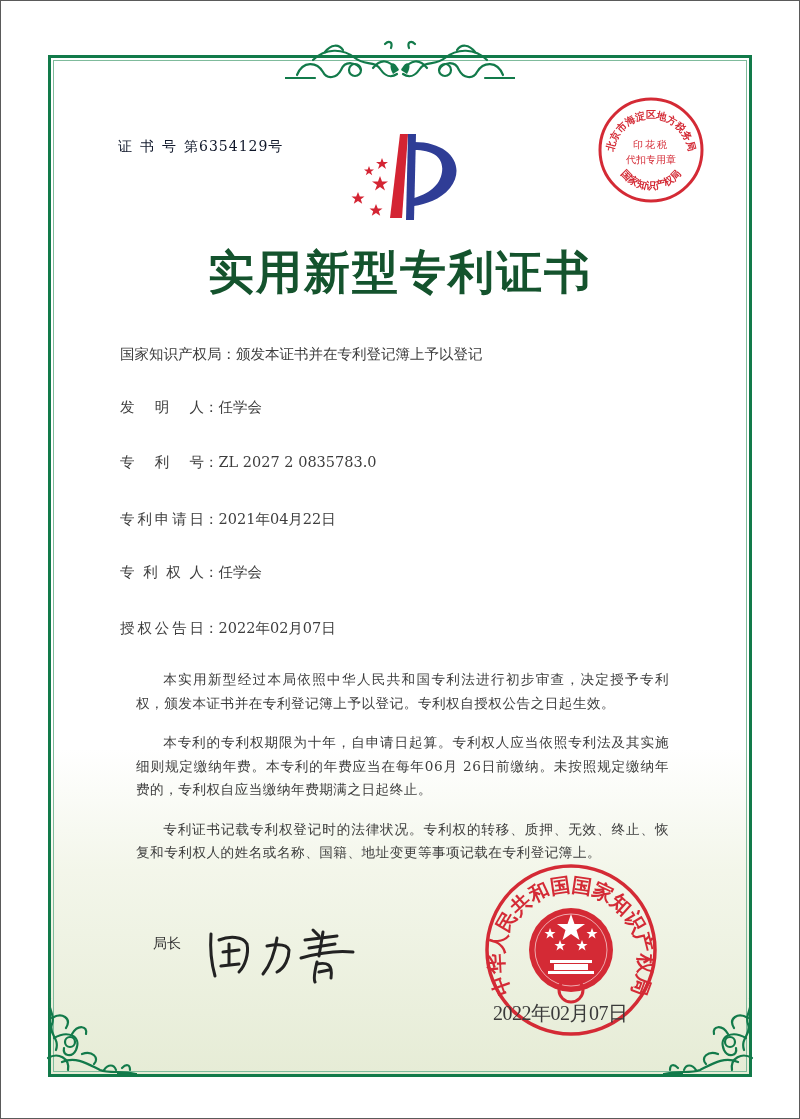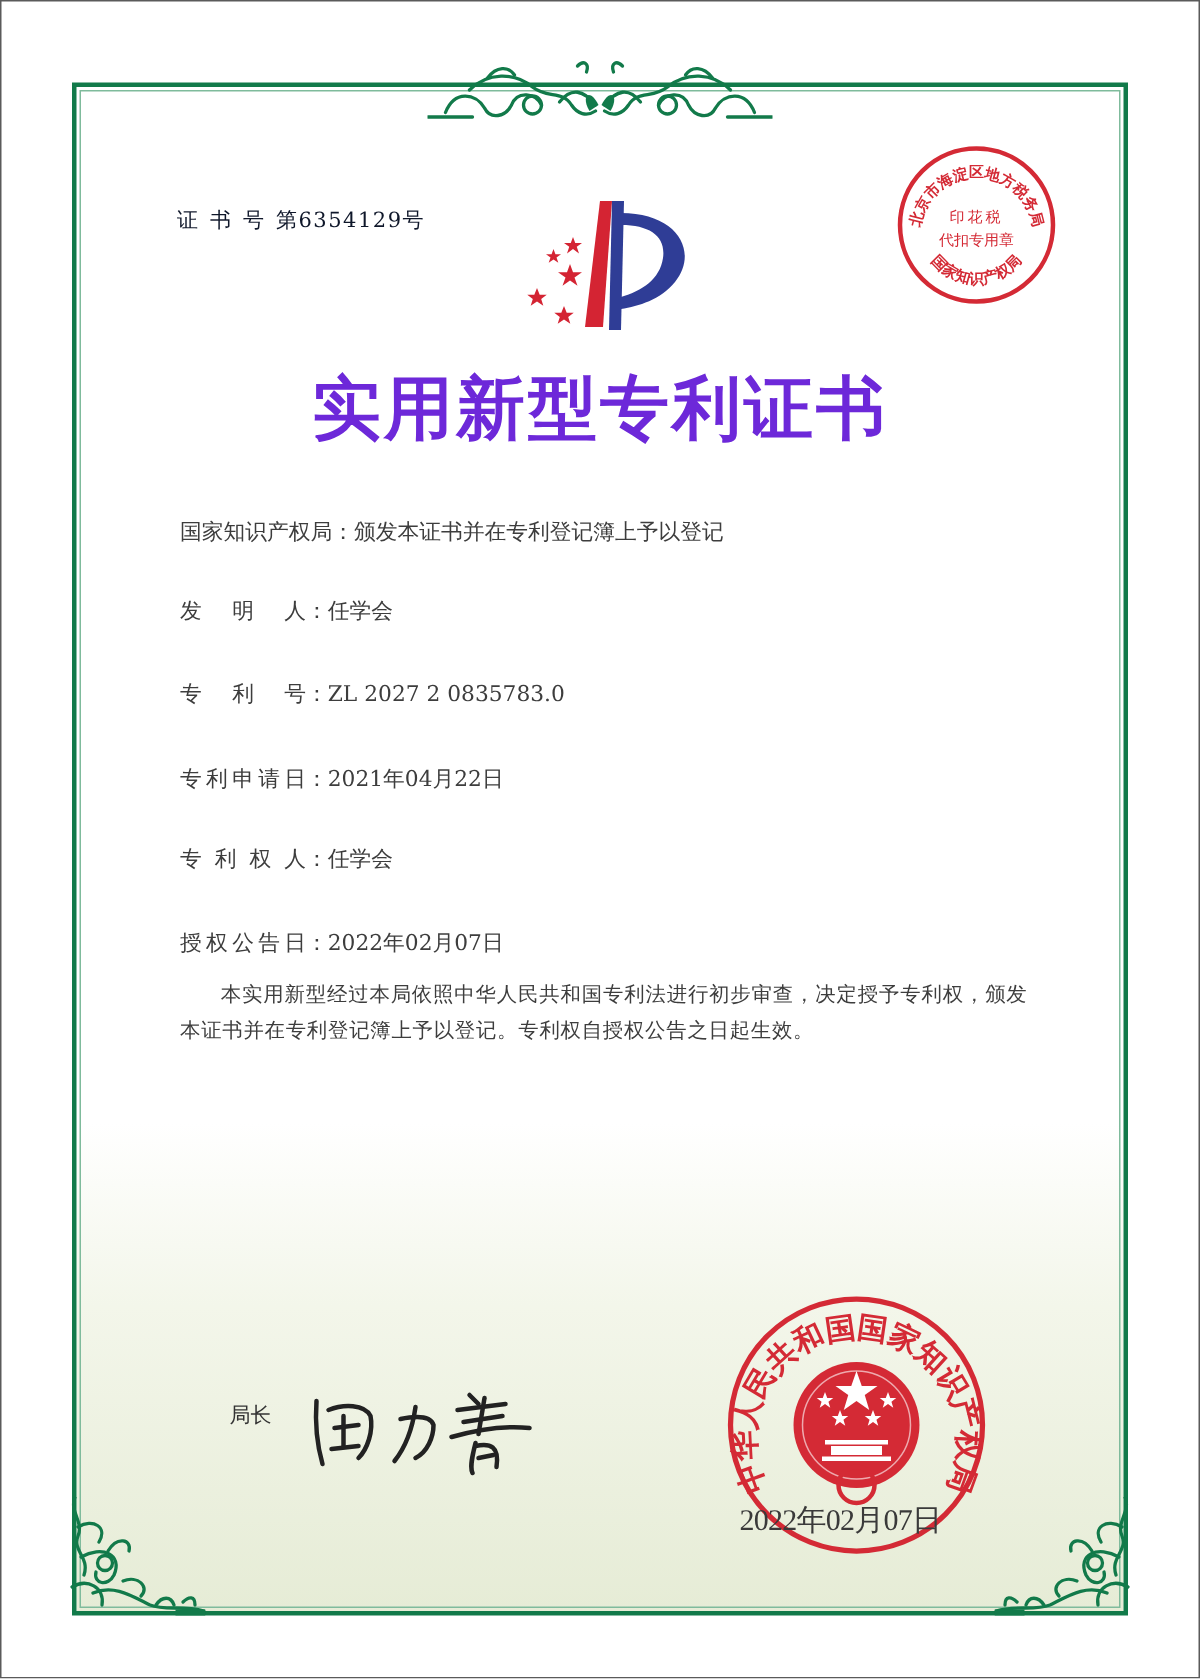--- a/index.html
+++ b/index.html
@@ -39,40 +39,40 @@
   .cert-number .sp { letter-spacing: 8px; }
 
   .logo { position: absolute; left: 342px; top: 128px; width: 122px; height: 96px; }
 
   .tax-seal { position: absolute; left: 596px; top: 95px; width: 110px; height: 110px; }
 
   .main-title {
     position: absolute; left: 0; right: 0; top: 242px;
     text-align: center;
     font-size: 46px; font-weight: bold; letter-spacing: 2px;
-    color: #6d28d9;
+    color: #14532d;
     font-family: "DejaVu Serif", "Liberation Serif", serif;
   }
 
   .field {
     position: absolute; left: 120px;
     font-size: 14.5px; color: #3d3d3d;
     white-space: nowrap;
   }
   .field .label { display: inline-block; }
   .field .label.spread { width: 84px; display: inline-flex; justify-content: space-between; }
   .field .value { }
 
   .para {
     position: absolute; left: 120px; width: 565px;
     font-size: 13.6px; line-height: 23.5px; color: #3d3d3d;
     text-align: justify;
     letter-spacing: 0.5px;
   }
-  .para p { margin: 0; text-indent: 2em; }
+  .para p { margin: 16px; text-indent: 2em; }
 
   .director-label {
     position: absolute; left: 153px; top: 935px;
     font-family: "DejaVu Sans", "Liberation Sans", sans-serif;
     font-size: 14px; color: #333; text-align: center;
   }
   .signature { position: absolute; left: 205px; top: 922px; width: 160px; height: 62px; }
 
   .national-seal { position: absolute; left: 478px; top: 862px; width: 186px; height: 176px; }
   .seal-date {
@@ -235,20 +235,22 @@
     <span>授</span>
     <span>权</span>
     <span>公</span>
     <span>告</span>
     <span>日</span>
   </span><span>：</span><span class="value">2022年02月07日</span>
 </div>
 
 <div class="para" style="top:652px;">
   <p>本实用新型经过本局依照中华人民共和国专利法进行初步审查，决定授予专利权，颁发本证书并在专利登记簿上予以登记。专利权自授权公告之日起生效。</p>
+  <p>本专利的专利权期限为十年，自申请日起算。专利权人应当依照专利法及其实施细则规定缴纳年费。本专利的年费应当在每年06月 26日前缴纳。未按照规定缴纳年费的，专利权自应当缴纳年费期满之日起终止。</p>
+  <p>专利证书记载专利权登记时的法律状况。专利权的转移、质押、无效、终止、恢复和专利权人的姓名或名称、国籍、地址变更等事项记载在专利登记簿上。</p>
 </div>
 
 <div class="director-label">局长</div>
 <div class="signature">
   <svg width="160" height="62" viewBox="0 0 160 62">
     <g fill="none" stroke="#222" stroke-width="3" stroke-linecap="round" stroke-linejoin="round">
       <path d="M6 12 C5 26, 6 40, 10 54"></path>
       <path d="M14 18 C24 14, 38 14, 42 22 C44 32, 40 44, 34 50"></path>
       <path d="M18 30 L34 28"></path>
       <path d="M24 22 L24 42"></path>

